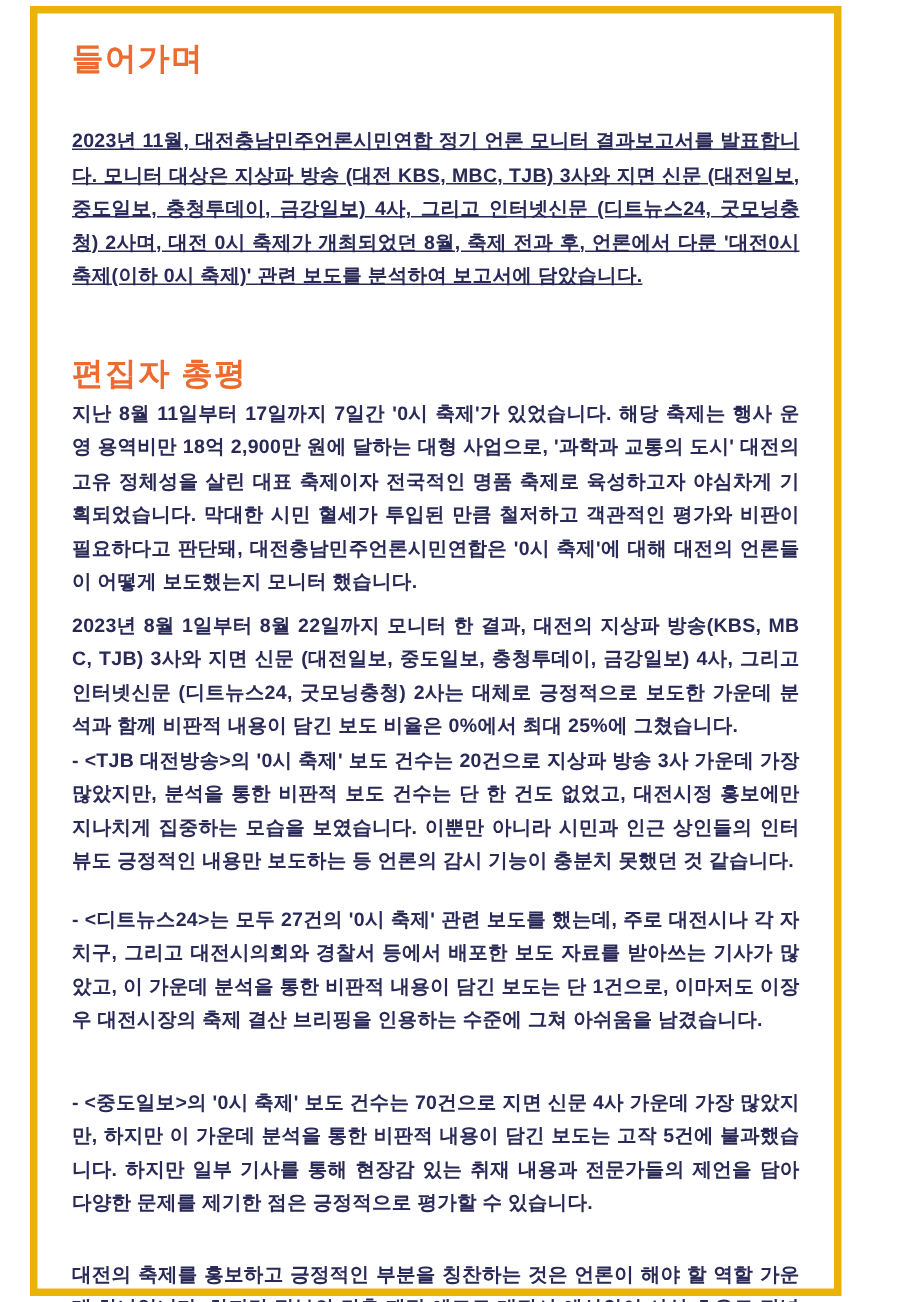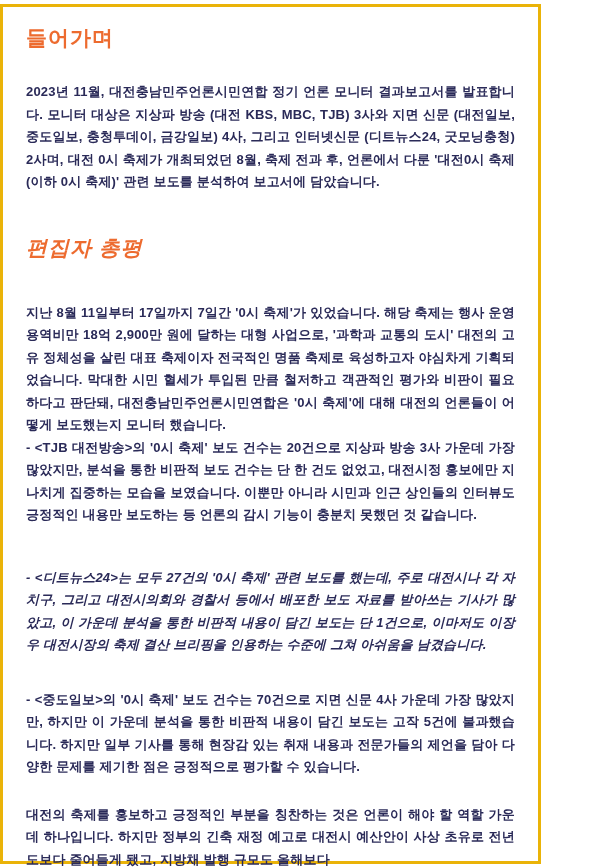--- a/index.html
+++ b/index.html
@@ -5,67 +5,68 @@
   * { margin: 0; padding: 0; box-sizing: border-box; }
   html, body {
     width: 600px;
     height: 868px;
     background: #ffffff;
     overflow: hidden;
     font-family: "Liberation Sans", "DejaVu Sans", sans-serif;
   }
   .page-frame {
     position: absolute;
-    top: 4px; left: 0;
+    top: 4px; left: 20px;
     width: 541px; height: 860px;
-    border: 3px solid #eab308;
+    border: 5px solid #eab308;
     background: #ffffff;
   }
   .content {
     padding: 16px 23px 0 23px;
   }
   .section-heading {
     font-size: 21px;
     line-height: 30px;
     font-weight: 700;
     color: #ed6b2f;
     letter-spacing: 1px;
   }
-  .heading-review { margin-top: 39px; font-style: italic; }
+  .heading-review { margin-top: 39px; }
   .body-para {
     font-size: 13px;
     line-height: 22.5px;
     font-weight: 700;
     color: #2a2a58;
     text-align: justify;
     word-break: break-all;
     letter-spacing: 0.2px;
   }
-  .para-intro  { margin-top: 28px; }
-  .para-r1     { margin-top: 39px; }
+  .para-intro  { margin-top: 28px; text-decoration: underline; }
+  .para-r1     { }
   .para-r2     { margin-top: 6px; }
   .para-r3     { }
-  .para-r4     { margin-top: 40px; font-style: italic; }
+  .para-r4     { margin-top: 16px; }
   .para-r5     { margin-top: 32px; }
   .para-r6     { margin-top: 25px; }
 </style>
 </head>
 <body>
 
 <div class="page-frame">
   <div class="content">
 
     <h1 class="section-heading">들어가며</h1>
 
     <p class="body-para para-intro">2023년 11월, 대전충남민주언론시민연합 정기 언론 모니터 결과보고서를 발표합니다. 모니터 대상은 지상파 방송 (대전 KBS, MBC, TJB) 3사와 지면 신문 (대전일보, 중도일보, 충청투데이, 금강일보) 4사, 그리고 인터넷신문 (디트뉴스24, 굿모닝충청) 2사며, 대전 0시 축제가 개최되었던 8월, 축제 전과 후, 언론에서 다룬 '대전0시 축제(이하 0시 축제)' 관련 보도를 분석하여 보고서에 담았습니다.</p>
 
     <h1 class="section-heading heading-review">편집자 총평</h1>
 
     <p class="body-para para-r1">지난 8월 11일부터 17일까지 7일간 '0시 축제'가 있었습니다. 해당 축제는 행사 운영 용역비만 18억 2,900만 원에 달하는 대형 사업으로, '과학과 교통의 도시' 대전의 고유 정체성을 살린 대표 축제이자 전국적인 명품 축제로 육성하고자 야심차게 기획되었습니다. 막대한 시민 혈세가 투입된 만큼 철저하고 객관적인 평가와 비판이 필요하다고 판단돼, 대전충남민주언론시민연합은 '0시 축제'에 대해 대전의 언론들이 어떻게 보도했는지 모니터 했습니다.</p>
 
+    <p class="body-para para-r2">2023년 8월 1일부터 8월 22일까지 모니터 한 결과, 대전의 지상파 방송(KBS, MBC, TJB) 3사와 지면 신문 (대전일보, 중도일보, 충청투데이, 금강일보) 4사, 그리고 인터넷신문 (디트뉴스24, 굿모닝충청) 2사는 대체로 긍정적으로 보도한 가운데 분석과 함께 비판적 내용이 담긴 보도 비율은 0%에서 최대 25%에 그쳤습니다.</p>
 
     <p class="body-para para-r3">- &lt;TJB 대전방송&gt;의 '0시 축제' 보도 건수는 20건으로 지상파 방송 3사 가운데 가장 많았지만, 분석을 통한 비판적 보도 건수는 단 한 건도 없었고, 대전시정 홍보에만 지나치게 집중하는 모습을 보였습니다. 이뿐만 아니라 시민과 인근 상인들의 인터뷰도 긍정적인 내용만 보도하는 등 언론의 감시 기능이 충분치 못했던 것 같습니다.</p>
 
     <p class="body-para para-r4">- &lt;디트뉴스24&gt;는 모두 27건의 '0시 축제' 관련 보도를 했는데, 주로 대전시나 각 자치구, 그리고 대전시의회와 경찰서 등에서 배포한 보도 자료를 받아쓰는 기사가 많았고, 이 가운데 분석을 통한 비판적 내용이 담긴 보도는 단 1건으로, 이마저도 이장우 대전시장의 축제 결산 브리핑을 인용하는 수준에 그쳐 아쉬움을 남겼습니다.</p>
 
     <p class="body-para para-r5">- &lt;중도일보&gt;의 '0시 축제' 보도 건수는 70건으로 지면 신문 4사 가운데 가장 많았지만, 하지만 이 가운데 분석을 통한 비판적 내용이 담긴 보도는 고작 5건에 불과했습니다. 하지만 일부 기사를 통해 현장감 있는 취재 내용과 전문가들의 제언을 담아 다양한 문제를 제기한 점은 긍정적으로 평가할 수 있습니다.</p>
 
     <p class="body-para para-r6">대전의 축제를 홍보하고 긍정적인 부분을 칭찬하는 것은 언론이 해야 할 역할 가운데 하나입니다. 하지만 정부의 긴축 재정 예고로 대전시 예산안이 사상 초유로 전년도보다 줄어들게 됐고, 지방채 발행 규모도 올해보다</p>
 
   </div>

